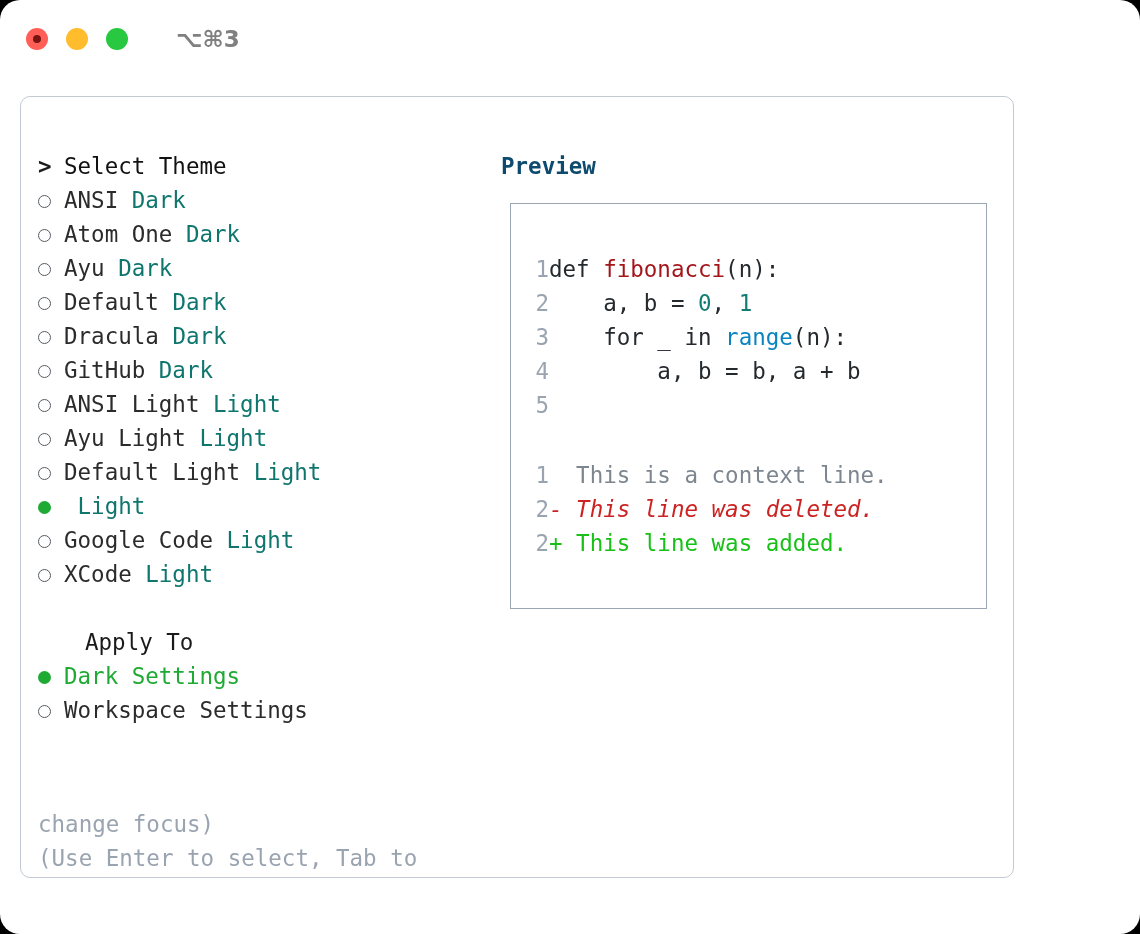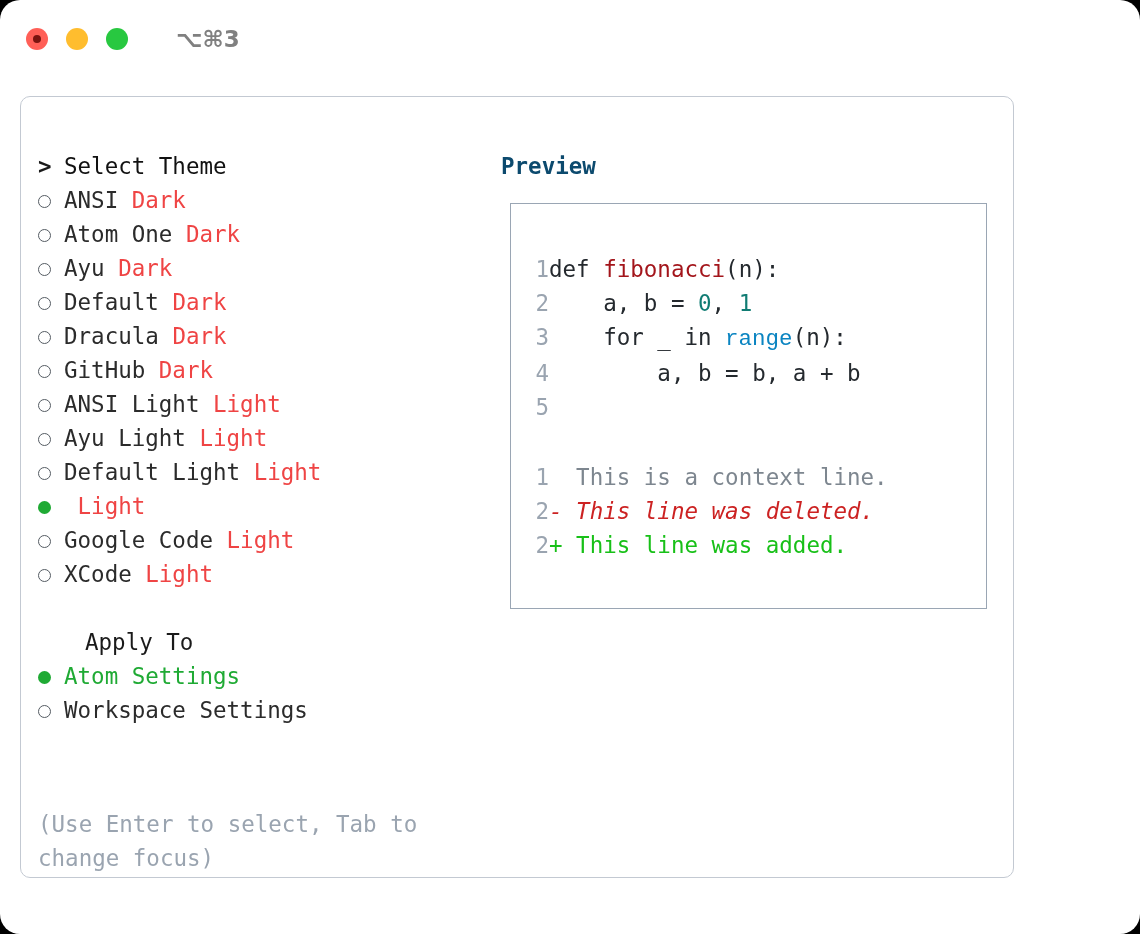--- a/index.html
+++ b/index.html
@@ -133,21 +133,21 @@
     vertical-align: middle;
   }
 
   .hdr-text {
     font-weight: normal;
     color: #111111;
     font-size: 22.5px;
   }
   .item-name   { color: #2b2b2b; }
   .item-name.selected { color: #1faa34; }
-  .item-kind   { color: #ef4444; }
+  .item-kind   { color: #0f766e; }
   .section-label { color: #1a1a1a; margin-left: 21px; }
 
   .spacer-row { height: 34px; }
 
   .hint {
     position: absolute;
     left: 17px;
     top: 710px;
     width: 408px;
     color: #9aa4b0;
@@ -192,21 +192,21 @@
   .ln {
     display: inline-block;
     width: 26px;
     flex: 0 0 26px;
     text-align: right;
     color: #9aa4b0;
   }
   .code-txt { color: #24292e; }
   .tok-fn   { color: #a3151b; }
   .tok-num  { color: #107c73; }
-  .tok-blue { color: #0a84c1; font-family: Liberation Mono, monospace; }
+  .tok-blue { color: #0a84c1; }
 
   .diff-gap { height: 36px; }
   .diff-ctx { color: #7d868f; }
   .diff-del { color: #cc2222; font-style: italic; }
   .diff-add { color: #18c018; }
 </style>
 </head>
 <body>
 
 <div class="window">
@@ -246,28 +246,28 @@
           </div>
 
         <div class="spacer-row"></div>
 
         <div class="row">
           <span class="marker marker-empty"></span>
           <span class="section-label">Apply To</span>
         </div>
 
         <div id="apply-list">
-            <div class="row"><span class="marker"><span class="bullet-filled"></span></span><span class="item-name selected">Atom Settings</span></div>
+            <div class="row"><span class="marker"><span class="bullet-filled"></span></span><span class="item-name selected">Dark Settings</span></div>
             <div class="row"><span class="marker"><span class="bullet-hollow"></span></span><span class="item-name">Workspace Settings</span></div>
           </div>
       </div>
 
       <div class="hint">
+        <div>change focus)</div>
         <div>(Use Enter to select, Tab to</div>
-        <div>change focus)</div>
       </div>
 
       <div class="right-col">
         <div class="preview-title">Preview</div>
 
         <div class="code-box">
           <div class="code-inner">
             <div id="code-lines">
                 <div class="code-line"><span class="ln">1</span><span class="code-txt"><span>def </span><span class="tok-fn">fibonacci</span><span>(n):</span></span></div>
                 <div class="code-line"><span class="ln">2</span><span class="code-txt"><span>    a, b = </span><span class="tok-num">0</span><span>, </span><span class="tok-num">1</span></span></div>

